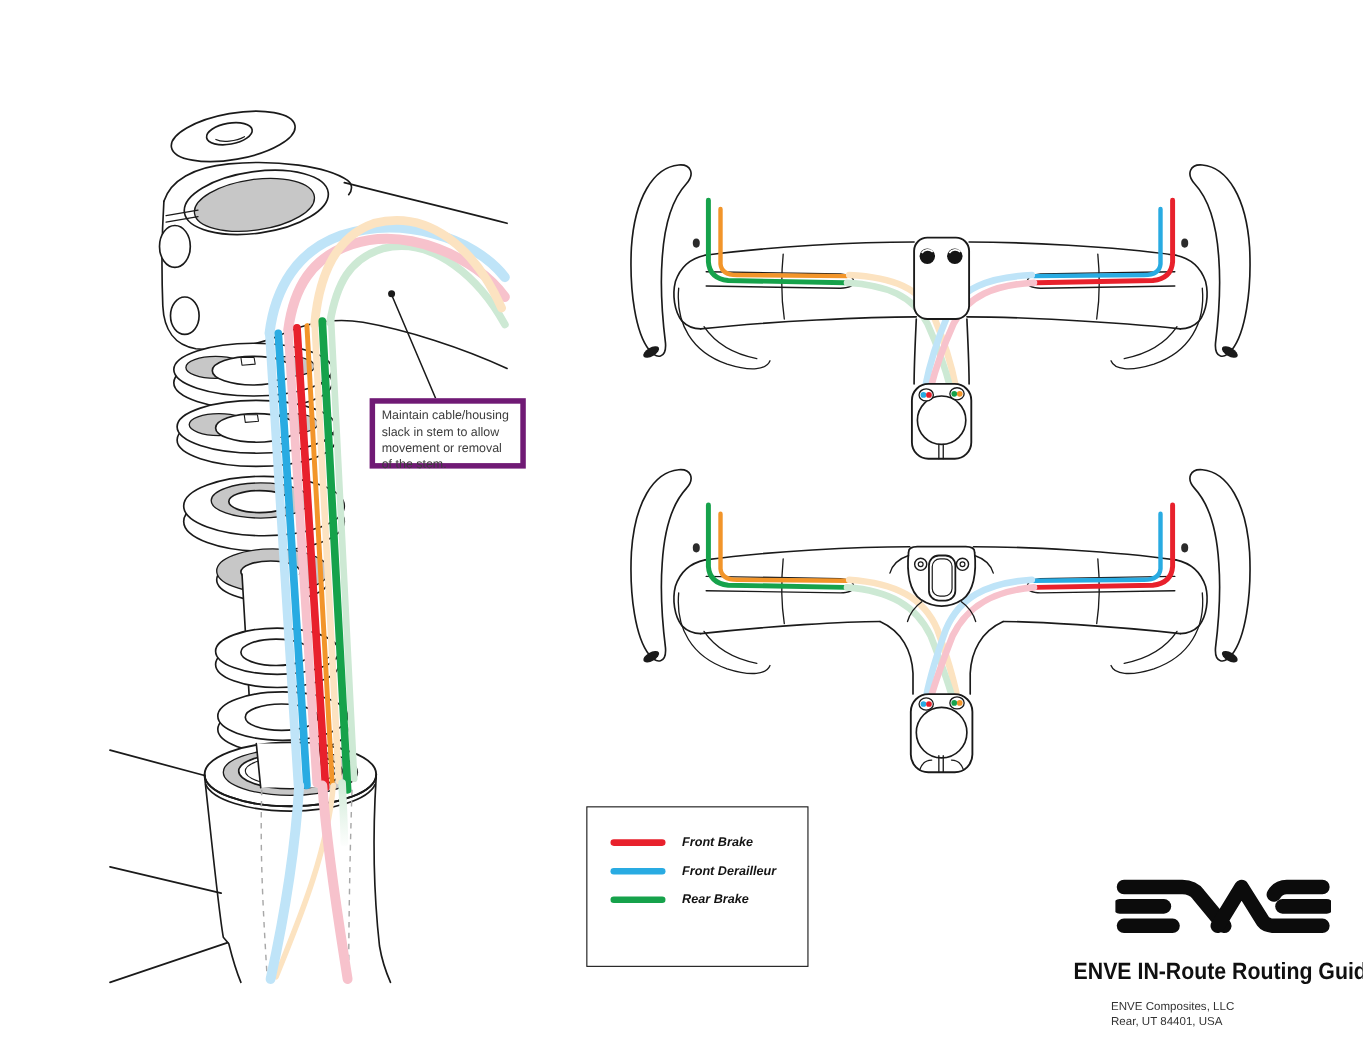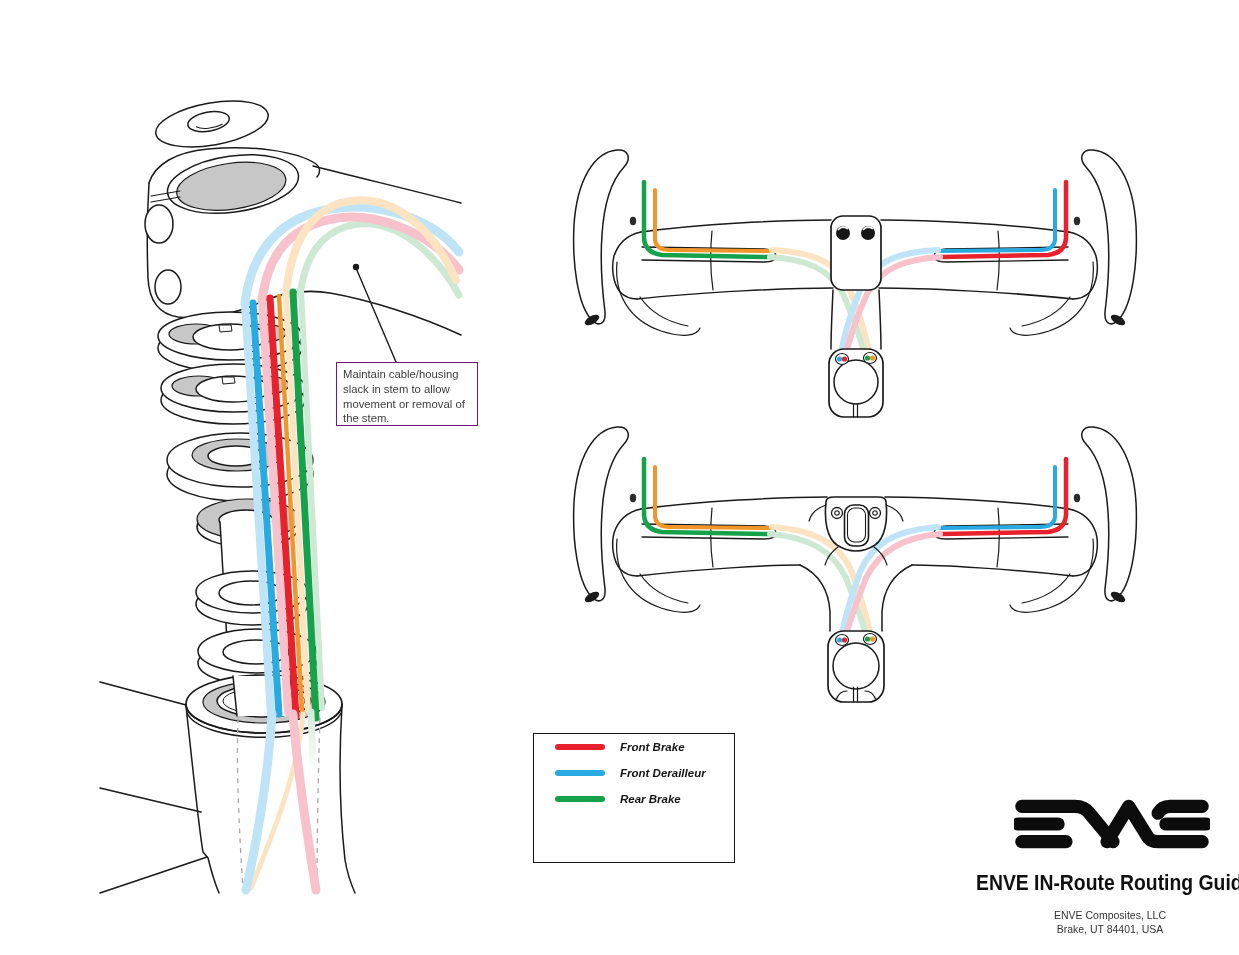--- a/index.html
+++ b/index.html
@@ -6,38 +6,38 @@
   #canvas{position:relative;width:1239px;height:955px;background:#fff;overflow:hidden;
           font-family:"Liberation Sans",sans-serif;}
   .abs{position:absolute;}
   
   .ln{fill:none;stroke:var(--line);stroke-width:1.5;stroke-linecap:round;stroke-linejoin:round;}
   .fw{fill:#fff;stroke:var(--line);stroke-width:1.5;stroke-linejoin:round;}
   .gray{fill:var(--metal-gray);stroke:var(--line);stroke-width:1.2;}
   .cable{fill:none;stroke-linecap:round;stroke-linejoin:round;}
   .dash{fill:none;stroke:#a8a8a8;stroke-width:1.3;stroke-dasharray:5 5;}
   
-  #callout{left:336px;top:362px;width:142px;height:64px;border:1px solid #701a75;
+  #callout{left:336px;top:362px;width:142px;height:64px;border:5px solid #701a75;
            box-sizing:border-box;padding:4px 6px;font-size:11.3px;line-height:14.8px;
            color:#3c3c3c;background:#fff;}
   
-  #legend{left:533px;top:733px;width:202px;height:130px;border:1.5px solid #141414;
-          box-sizing:border-box;background:#fff;}
+  #legend{left:533px;top:733px;width:202px;height:146px;border:1.5px solid #141414;
+          box-sizing:border-box;background:#fff;padding-top:19px;}
   .legend-row{display:flex;align-items:center;height:26px;padding-left:21px;}
   .swatch{width:50px;height:6px;border-radius:3px;flex:0 0 auto;}
   .sw-front-brake{background:var(--front-brake);}
   .sw-rear-brake{background:var(--rear-brake);}
   .sw-front-derailleur{background:var(--front-derailleur);}
   .sw-rear-derailleur{background:var(--rear-derailleur);}
   .legend-label{margin-left:15px;font-size:11.5px;font-weight:bold;font-style:italic;color:#141414;}
   
   #brand-title{left:950px;top:871px;width:260px;text-align:right;font-size:21.5px;
                font-weight:bold;color:#101010;transform:scaleX(.9);transform-origin:100% 50%;
                white-space:nowrap;}
-  #brand-address{left:1010px;top:909px;width:200px;text-align:center;font-size:10.5px;
+  #brand-address{left:1010px;top:909px;width:200px;text-align:left;font-size:10.5px;
                  line-height:13.5px;color:#333;}
 </style>
 </head>
 <body>
 
 <div id="canvas">
 
 <svg class="abs" style="left:0;top:0" width="1239" height="955" viewBox="0 0 1239 955">
   <defs>
     <linearGradient id="fadeG" gradientUnits="userSpaceOnUse" x1="0" y1="705" x2="0" y2="772">
@@ -314,16 +314,16 @@
     <path d="M 4,27 H 45"></path>
     <path d="M 155,27 H 196"></path>
     <path d="M 8,45 H 53"></path>
   </g>
 </svg>
 
 <div id="brand-title" class="abs">ENVE IN-Route Routing Guide</div>
 
 <div id="brand-address" class="abs">
   <div>ENVE Composites, LLC</div>
-  <div>Brake, UT 84401, USA</div>
+  <div>Rear, UT 84401, USA</div>
 </div>
 
 </div>
 
 </body></html>

